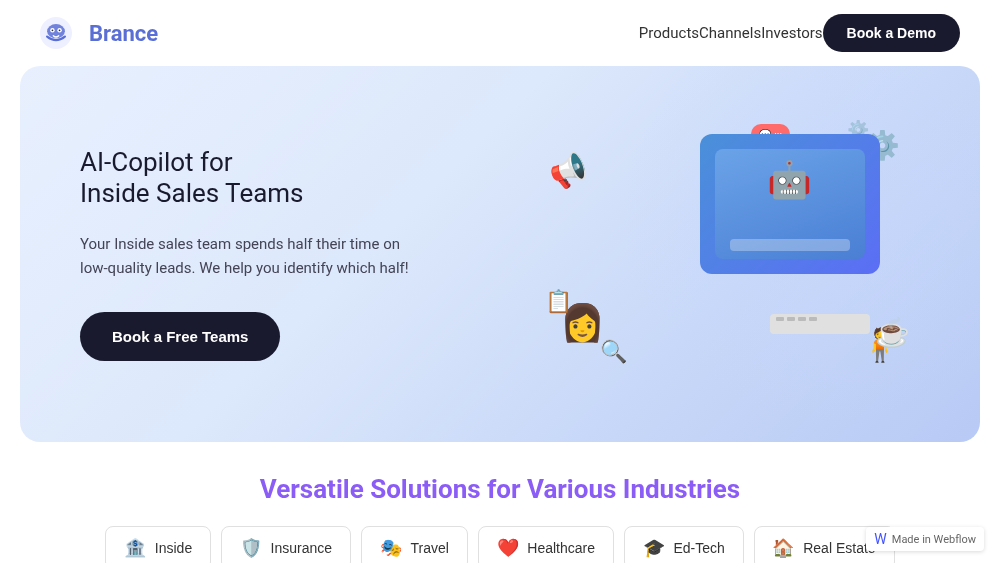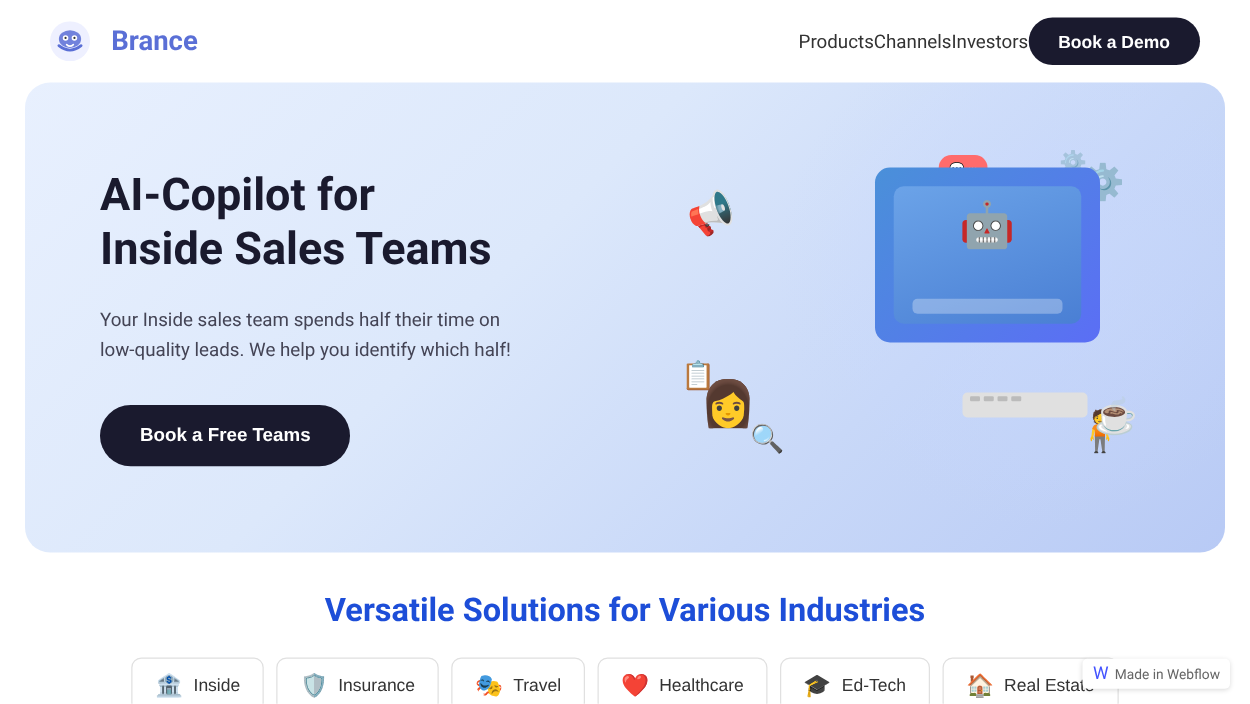--- a/index.html
+++ b/index.html
@@ -79,22 +79,22 @@
       height: 420px;
       background: radial-gradient(circle, rgba(200,216,255,0.5) 0%, transparent 70%);
       border-radius: 50%;
     }
     .hero-content {
       max-width: 440px;
       position: relative;
       z-index: 2;
     }
     .hero-title {
-      font-size: 36px;
-      font-weight: 700;
+      font-size: 26px;
+      font-weight: 400;
       color: #1a1a2e;
       line-height: 1.2;
       margin-bottom: 22px;
     }
     .hero-description {
       font-size: 15px;
       color: #445;
       line-height: 1.6;
       margin-bottom: 32px;
       max-width: 350px;
@@ -214,21 +214,21 @@
 
     
     .bottom-section {
       padding: 32px 40px 20px;
       background: #fff;
     }
     .section-title {
       text-align: center;
       font-size: 26px;
       font-weight: 700;
-      color: #1d4ed8;
+      color: #8b5cf6;
       margin-bottom: 22px;
     }
     .industry-tabs {
       display: flex;
       gap: 10px;
       justify-content: center;
     }
     .industry-tab {
       display: flex;
       align-items: center;

